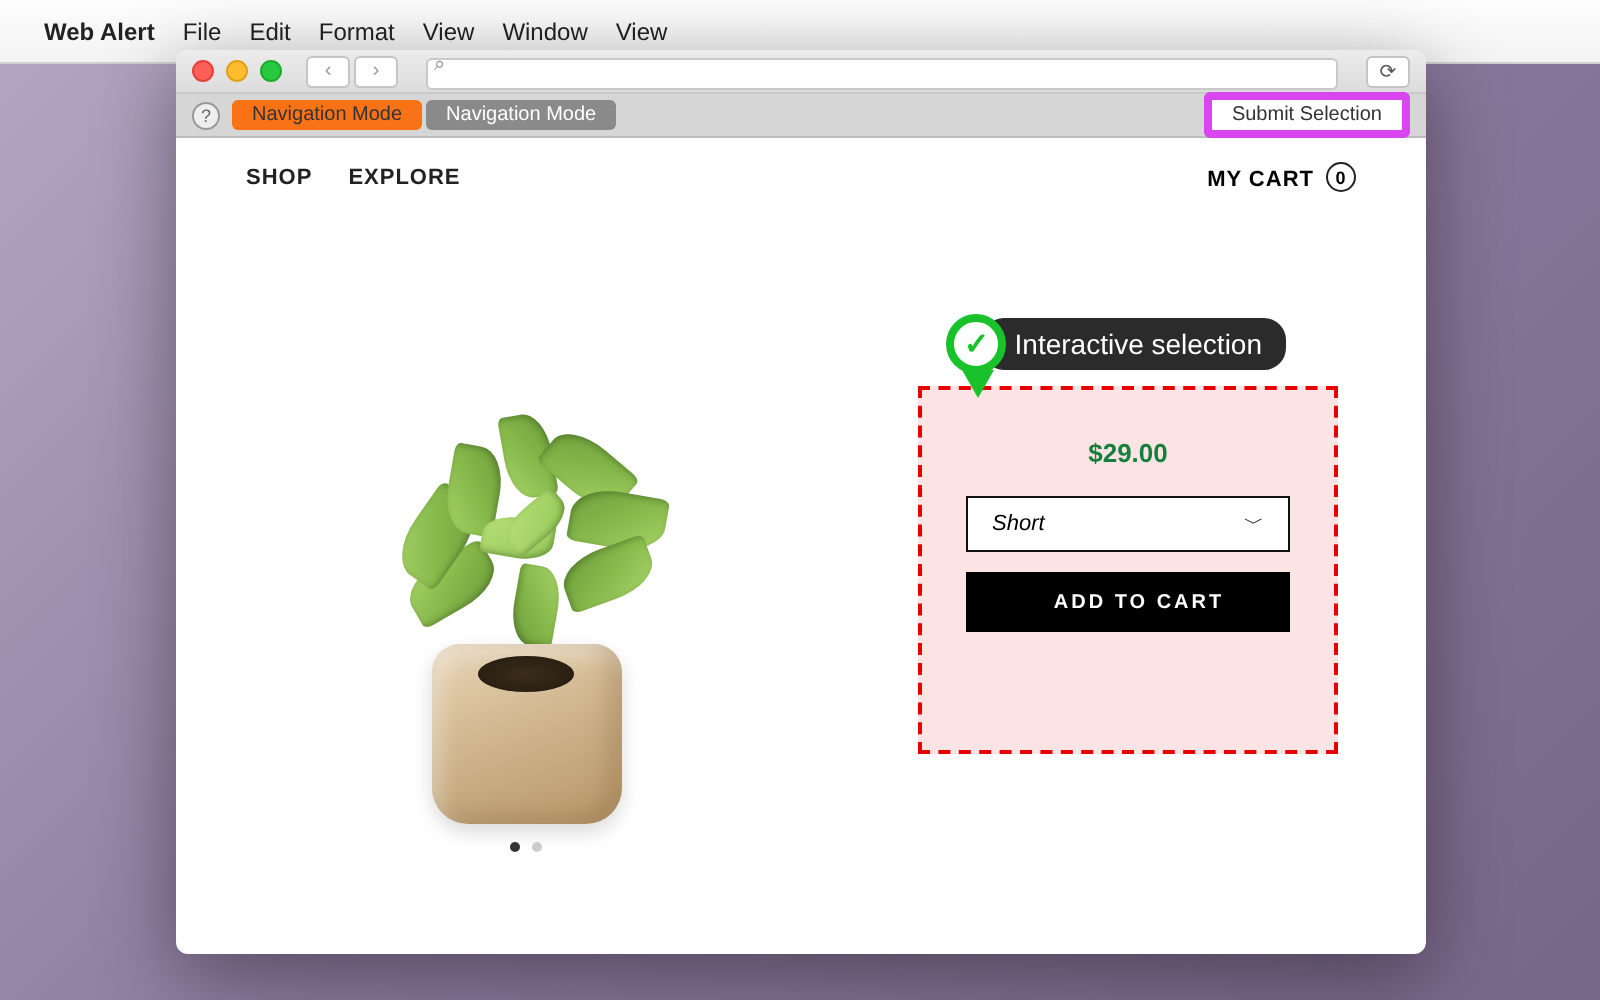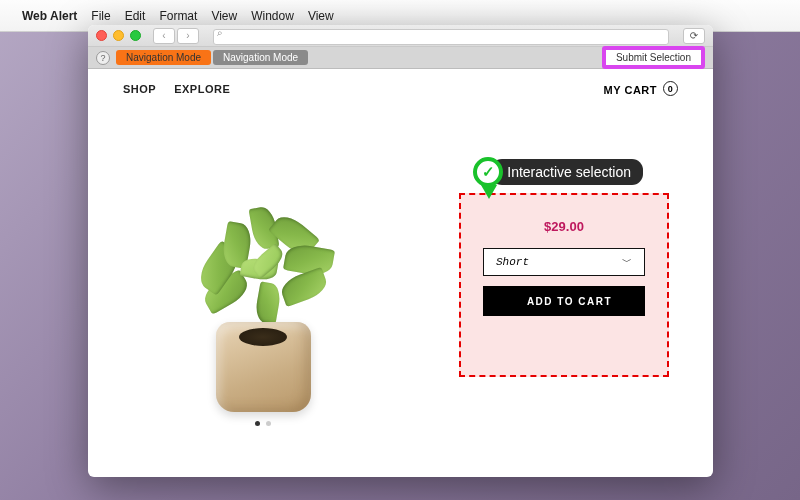--- a/index.html
+++ b/index.html
@@ -46,22 +46,22 @@
 .leaf.l7{width:46px;height:26px;top:70px;left:88px;transform:rotate(160deg);}
 .leaf.l8{width:40px;height:22px;top:88px;left:55px;transform:rotate(100deg);}
 .leaf.l9{width:36px;height:20px;top:55px;left:48px;transform:rotate(10deg);background:linear-gradient(145deg,#b8e078,#95c858);}
 .leaf.l10{width:34px;height:18px;top:48px;left:58px;transform:rotate(-40deg);background:linear-gradient(145deg,#b8e078,#95c858);}
 .dots{position:absolute;bottom:8px;left:0;right:0;display:flex;justify-content:center;gap:6px;}
 .dot{width:5px;height:5px;border-radius:50%;background:#ccc;}
 .dot.on{background:#333;}
 .selectionbox{position:absolute;right:44px;top:124px;width:210px;height:184px;border:2px dashed #e60000;background:#fce4e4;display:flex;flex-direction:column;align-items:center;padding:24px 22px 18px 22px;}
 .prodname{font-size:19px;color:#111;margin-bottom:8px;font-family:Georgia,'Times New Roman',serif;}
 .prodname .it{font-style:italic;}
-.price{font-size:13px;font-weight:700;color:#be185d;margin-bottom:14px;}
-.sizeselect{width:100%;border:1px solid #111;background:#fff;height:28px;display:flex;align-items:center;justify-content:space-between;padding:0 12px;font-style:italic;font-size:11px;margin-bottom:10px;font-family:Liberation Mono, monospace;}
+.price{font-size:13px;font-weight:700;color:#15803d;margin-bottom:14px;}
+.sizeselect{width:100%;border:1px solid #111;background:#fff;height:28px;display:flex;align-items:center;justify-content:space-between;padding:0 12px;font-style:italic;font-size:11px;margin-bottom:10px;font-family:Liberation Sans, sans-serif;}
 .chev{font-style:normal;font-size:10px;color:#222;}
 .addcart{width:100%;height:30px;background:#000;color:#fff;font-size:10px;font-weight:700;letter-spacing:1.5px;display:flex;align-items:center;justify-content:center;padding-left:11px;}
 .tooltip{position:absolute;right:70px;top:88px;display:flex;align-items:center;z-index:5;}
 .checkball{width:30px;height:30px;border-radius:50%;background:#fff;border:4px solid #19c22b;display:flex;align-items:center;justify-content:center;color:#19c22b;font-size:15px;font-weight:bold;position:relative;z-index:2;}
 .pointer{position:absolute;top:28px;left:8px;width:0;height:0;border-left:8px solid transparent;border-right:8px solid transparent;border-top:14px solid #19c22b;z-index:1;}
 .ttlabel{background:#2b2b2b;color:#fff;font-size:14px;padding:5px 12px 5px 16px;border-radius:11px;margin-left:-12px;z-index:1;}
 </style>
 </head>
 <body>
 

